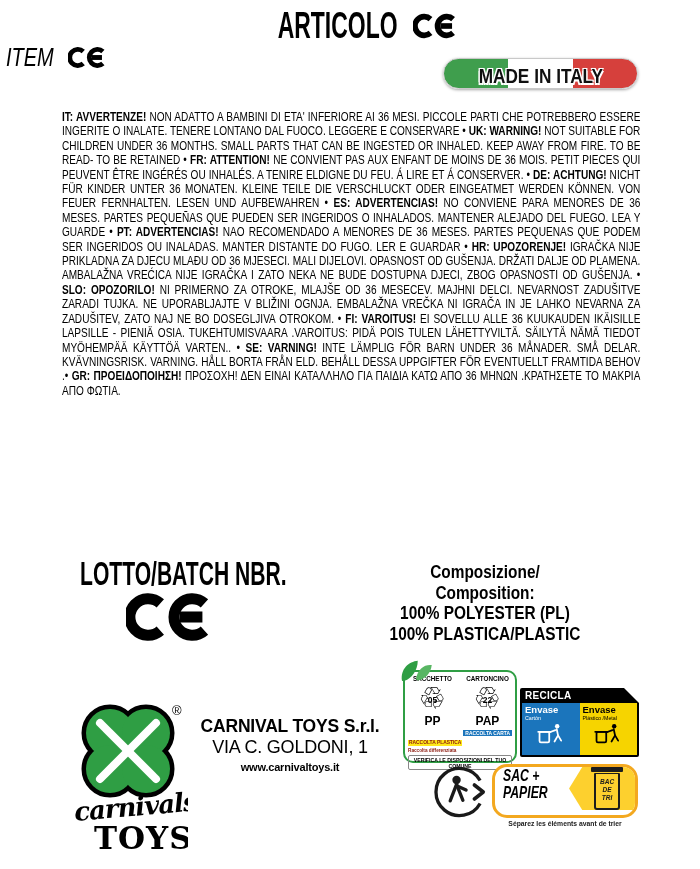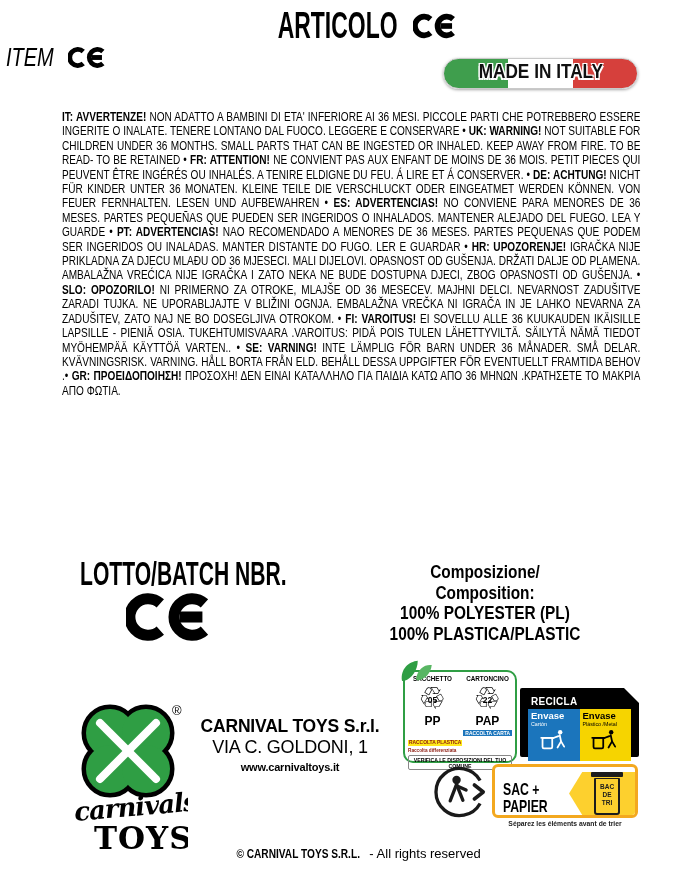--- a/index.html
+++ b/index.html
@@ -12,21 +12,21 @@
   .hd-line1{ display:flex; justify-content:center; align-items:center; gap:8px; height:44px; }
   .t1{ display:inline-block; font-size:37px; font-weight:bold; transform:scaleX(.62); transform-origin:center; letter-spacing:0; }
   .ce-sm{ width:46px; height:28px; margin-left:-30px; }
   .hd-line2{ display:flex; align-items:center; gap:16px; margin-top:-8px; height:34px; }
   .t2{ display:inline-block; font-size:25px; font-style:italic; transform:scaleX(.8); transform-origin:center; }
   .ce-sm2{ width:40px; height:25px; margin-left:-8px; }
 
   .miy{ position:absolute; left:443px; top:58px; width:195px; height:31px; border-radius:17px;
         background:linear-gradient(90deg, var(--flag_green,#3f9e4d) 0 33%, #ffffff 33% 67%, var(--flag_red,#d6403c) 67% 100%);
         border:1px solid #c9c9c9; box-shadow:0 1px 3px rgba(0,0,0,.35);
-        display:flex; align-items:flex-start; justify-content:center; }
+        display:flex; align-items:flex-end; justify-content:center; }
   .miy-text{ display:inline-block; font-size:21px; font-weight:bold; color:#101010; transform:scaleX(.82);
         text-shadow:-1.5px -1.5px 0 #fff, 1.5px -1.5px 0 #fff, -1.5px 1.5px 0 #fff, 1.5px 1.5px 0 #fff, 0 0 2px #fff; }
 
   
   .warnings{ position:absolute; left:62px; top:110px; width:723px; height:352px; overflow:hidden;
              transform:scaleX(.8); transform-origin:0 0;
              font-size:12.6px; line-height:14.4px; text-align:justify; letter-spacing:0; }
   .warnings b{ font-weight:bold; }
 
   
@@ -50,43 +50,43 @@
   .rb-tags{ display:flex; justify-content:space-between; align-items:flex-start; padding:0 3px; margin-top:2px; }
   .tag-plastica-wrap{ text-align:left; }
   .tag-plastica{ display:inline-block; background:var(--tag_yellow,#ffe81a); color:var(--tag_red,#8c1a0f);
                  font-size:4.9px; font-weight:bold; padding:.5px 1px; }
   .tag-sub{ font-size:4.7px; font-weight:bold; color:var(--tag_red,#8c1a0f); }
   .tag-carta{ display:inline-block; background:var(--blue,#1b75bc); color:#fff; font-size:4.9px; font-weight:bold; padding:.5px 2px; }
   .rb-footer{ margin:2px 3px 0; border:.5px solid #888; border-radius:2px; text-align:center;
               font-size:5.2px; font-weight:bold; padding:.5px 0; }
 
   
-  .recicla{ position:absolute; left:520px; top:688px; width:119px; height:69px; background:#000; padding:8px; border-radius:2px; }
+  .recicla{ position:absolute; left:520px; top:688px; width:119px; height:69px; background:#000; padding:2px; border-radius:2px; }
   .recicla-header{ color:#fff; font-weight:bold; font-size:10px; line-height:12px; padding-left:3px; height:13px; letter-spacing:.3px; }
   .fold{ position:absolute; top:0; right:0; width:0; height:0; border-top:15px solid #fff; border-left:15px solid transparent; }
   .panels{ display:flex; gap:0; height:52px; }
   .panel{ flex:1; padding:2px 3px 1px; text-align:left; }
   .panel.blue{ background:var(--blue,#1b75bc); color:#fff; }
   .panel.yellow{ background:var(--env_yellow,#f6d400); color:#000; }
   .panel-title{ font-size:9.5px; font-weight:bold; line-height:10px; }
   .panel-sub{ font-size:5.3px; line-height:6px; }
   .panel .tman{ width:30px; height:23px; display:block; margin:2px auto 0; }
 
   
   .company-logo{ position:absolute; left:74px; top:700px; width:114px; height:154px; }
   .address{ position:absolute; left:184px; top:716px; width:212px; text-align:center; letter-spacing:-.2px; }
   .addr-name{ font-size:17.5px; font-weight:bold; line-height:21px; }
   .addr-line{ font-size:18px; line-height:20px; }
   .addr-bold{ font-size:11px; font-weight:bold; line-height:20px; }
 
   
   .sorting{ position:absolute; left:433px; top:764px; display:flex; align-items:flex-start; gap:3px; }
   .triman{ width:56px; height:56px; color:#1a1a1a; margin-top:0; }
-  .sac-box{ display:flex; align-items:flex-end; height:54px; border:3px solid var(--sac_border,#f3a81f);
-            border-radius:6px; background:#fff; overflow:hidden; }
+  .sac-box{ display:flex; align-items:flex-start; height:54px; border:3px solid var(--sac_border,#f3a81f);
+            border-radius:15px; background:#fff; overflow:hidden;font-style:italic; }
   .sac-text{ display:flex; flex-direction:column; justify-content:center; padding:0 4px 0 8px;
              font-weight:bold; font-size:17px; line-height:17px; white-space:nowrap; }
   .sac-text span{ display:inline-block; transform:scaleX(.72); transform-origin:0 50%; }
   .sac-chevron{ width:66px; background:var(--bin_yellow,#fdd02e);
                 clip-path:polygon(20% 0,100% 0,100% 100%,20% 100%,0 50%);
                 display:flex; align-items:center; justify-content:center; padding-left:10px; }
   .bin{ width:34px; }
   .bin-lid{ height:5px; background:#1c1c1c; border-radius:1px; margin:0 1px 1px; }
   .bin-body{ margin:0 4px; height:37px; border:2px solid #1c1c1c; border-top-width:1px; border-radius:1px 1px 3px 3px;
              text-align:center; font-size:6.5px; font-weight:bold; line-height:8px; color:#1c1c1c; padding-top:4px; }
@@ -267,18 +267,14 @@
               <div>DE</div>
               <div>TRI</div>
             </div>
           </div>
         </div>
       </div>
       <div class="sac-caption">Séparez les éléments avant de trier</div>
     </div>
   </div>
 
-  <div class="copyright">
-    <span class="cb">© CARNIVAL TOYS S.R.L.</span>
-    <span class="cr">- All rights reserved</span>
-  </div>
 
 </div>
 
 </body></html>

